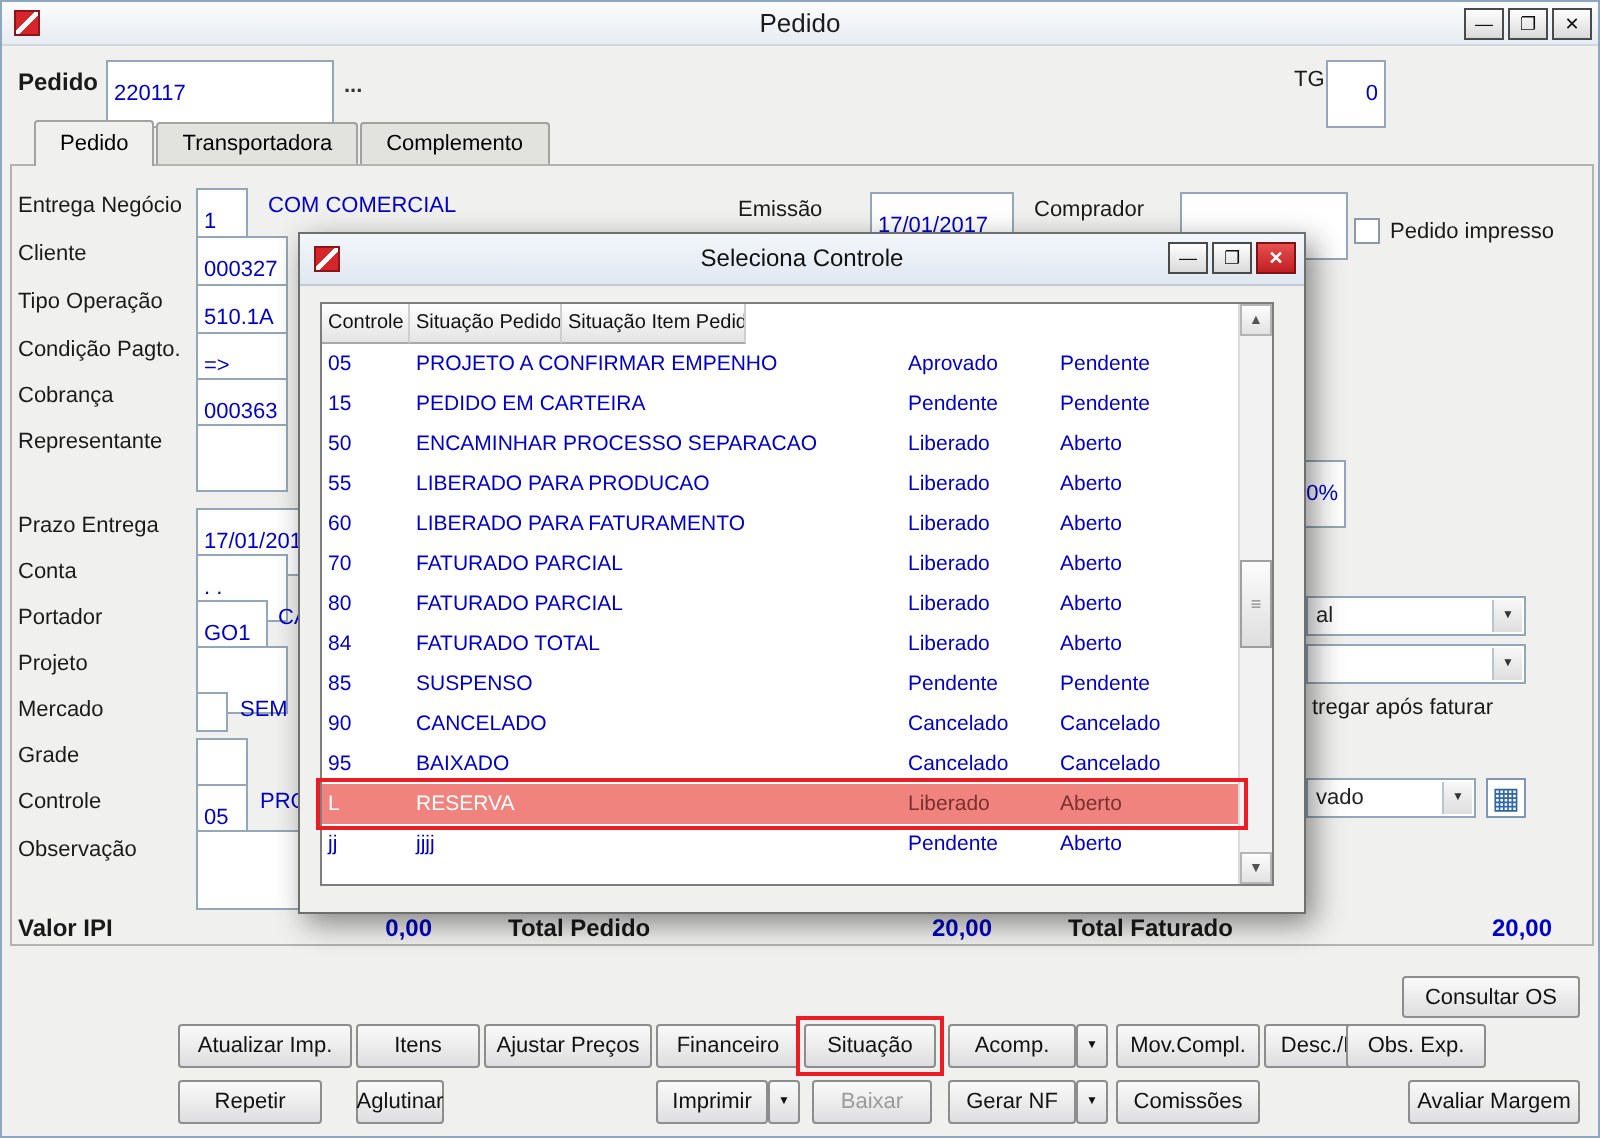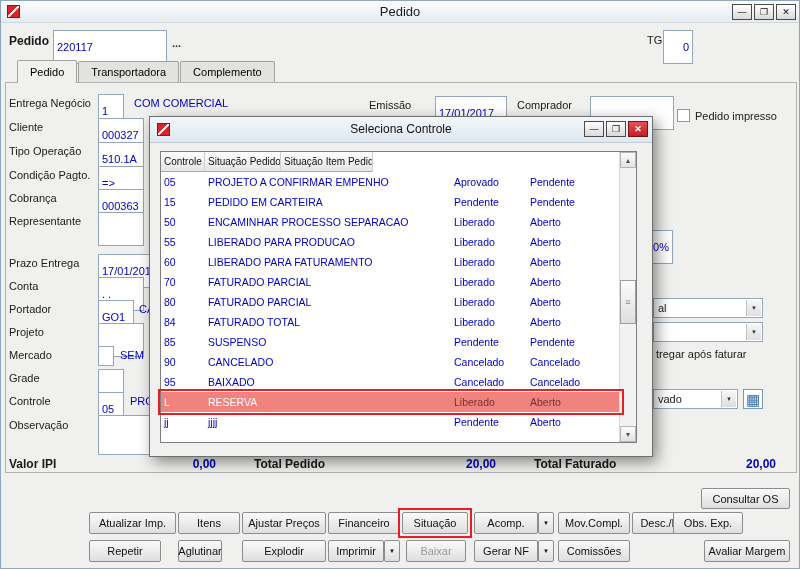--- a/index.html
+++ b/index.html
@@ -185,21 +185,20 @@
   <div class="btn" style="left:327px;top:511px;width:72px">Financeiro</div>
   <div class="btn" style="left:401px;top:511px;width:66px">Situação</div>
   <div class="btn" style="left:473px;top:511px;width:64px">Acomp.</div>
   <div class="btn arrow" style="left:537px;top:511px;width:16px">▼</div>
   <div class="btn" style="left:557px;top:511px;width:72px">Mov.Compl.</div>
   <div class="btn" style="left:631px;top:511px;width:70px">Desc./Enc.</div>
   <div class="btn" style="left:672px;top:511px;width:70px">Obs. Exp.</div>
 
   <div class="btn" style="left:88px;top:539px;width:72px">Repetir</div>
   <div class="btn" style="left:177px;top:539px;width:44px">Aglutinar</div>
-  <div class="btn" style="left:241px;top:539px;width:84px">Explodir</div>
   <div class="btn" style="left:327px;top:539px;width:56px">Imprimir</div>
   <div class="btn arrow" style="left:383px;top:539px;width:16px">▼</div>
   <div class="btn disabled" style="left:405px;top:539px;width:60px">Baixar</div>
   <div class="btn" style="left:473px;top:539px;width:64px">Gerar NF</div>
   <div class="btn arrow" style="left:537px;top:539px;width:16px">▼</div>
   <div class="btn" style="left:557px;top:539px;width:72px">Comissões</div>
   <div class="btn" style="left:703px;top:539px;width:86px">Avaliar Margem</div>
 
   <div class="annotation" style="left:397px;top:507px;width:74px;height:30px"></div>
 

